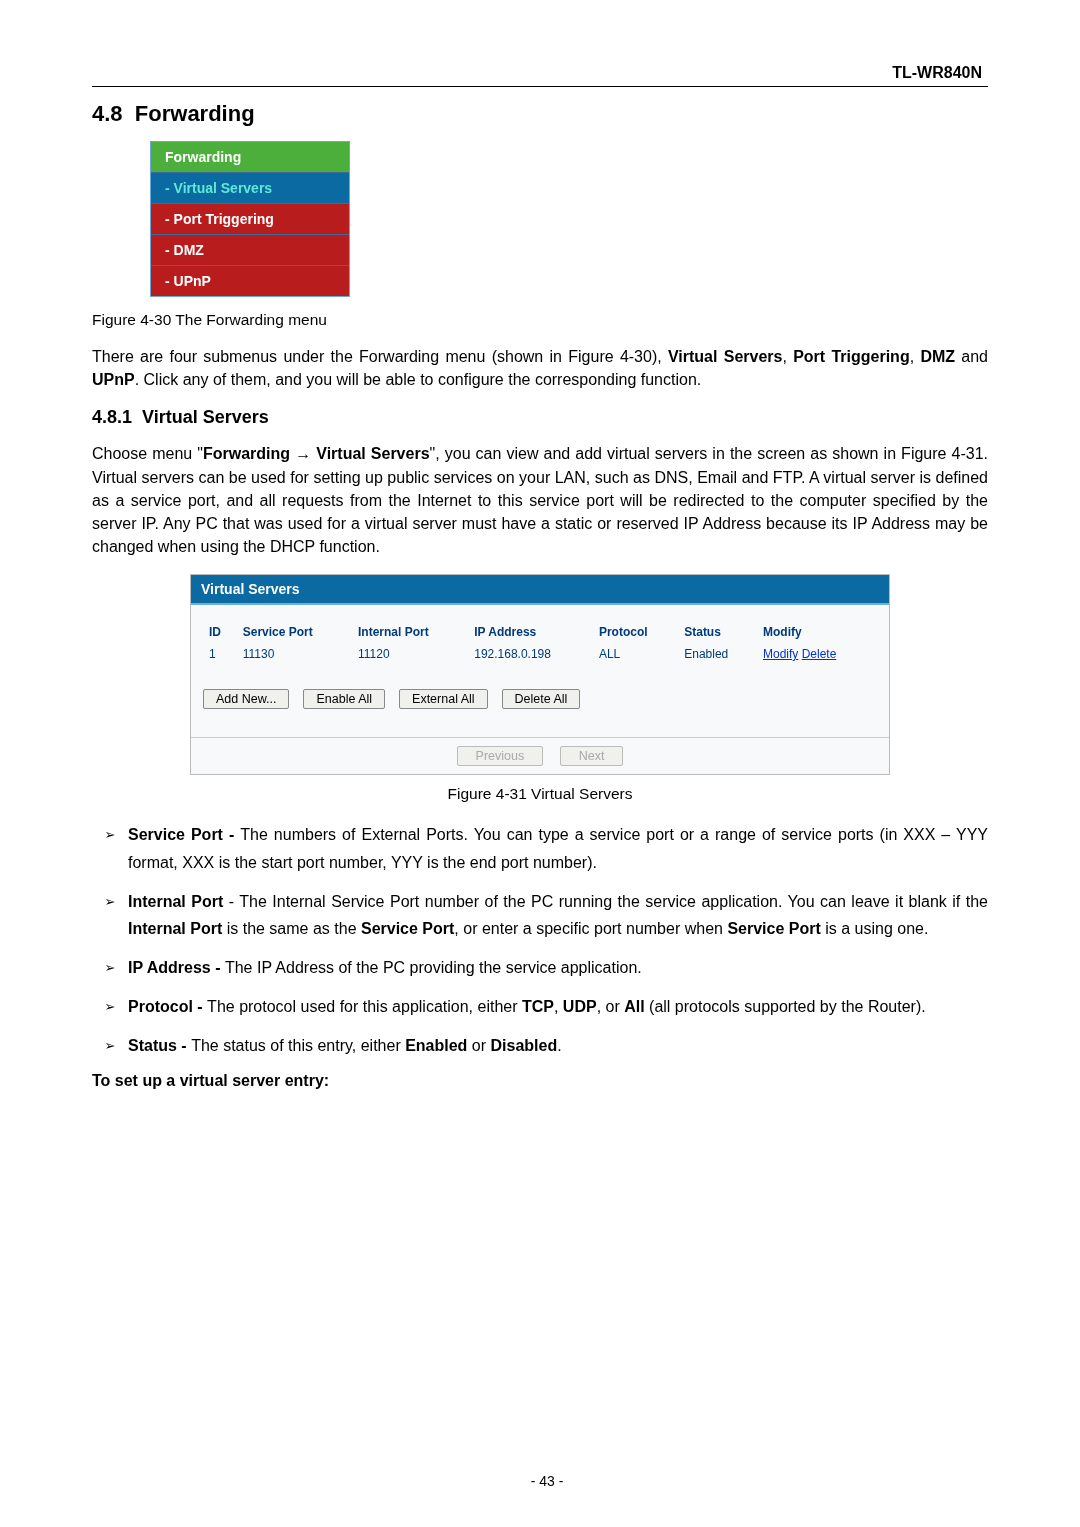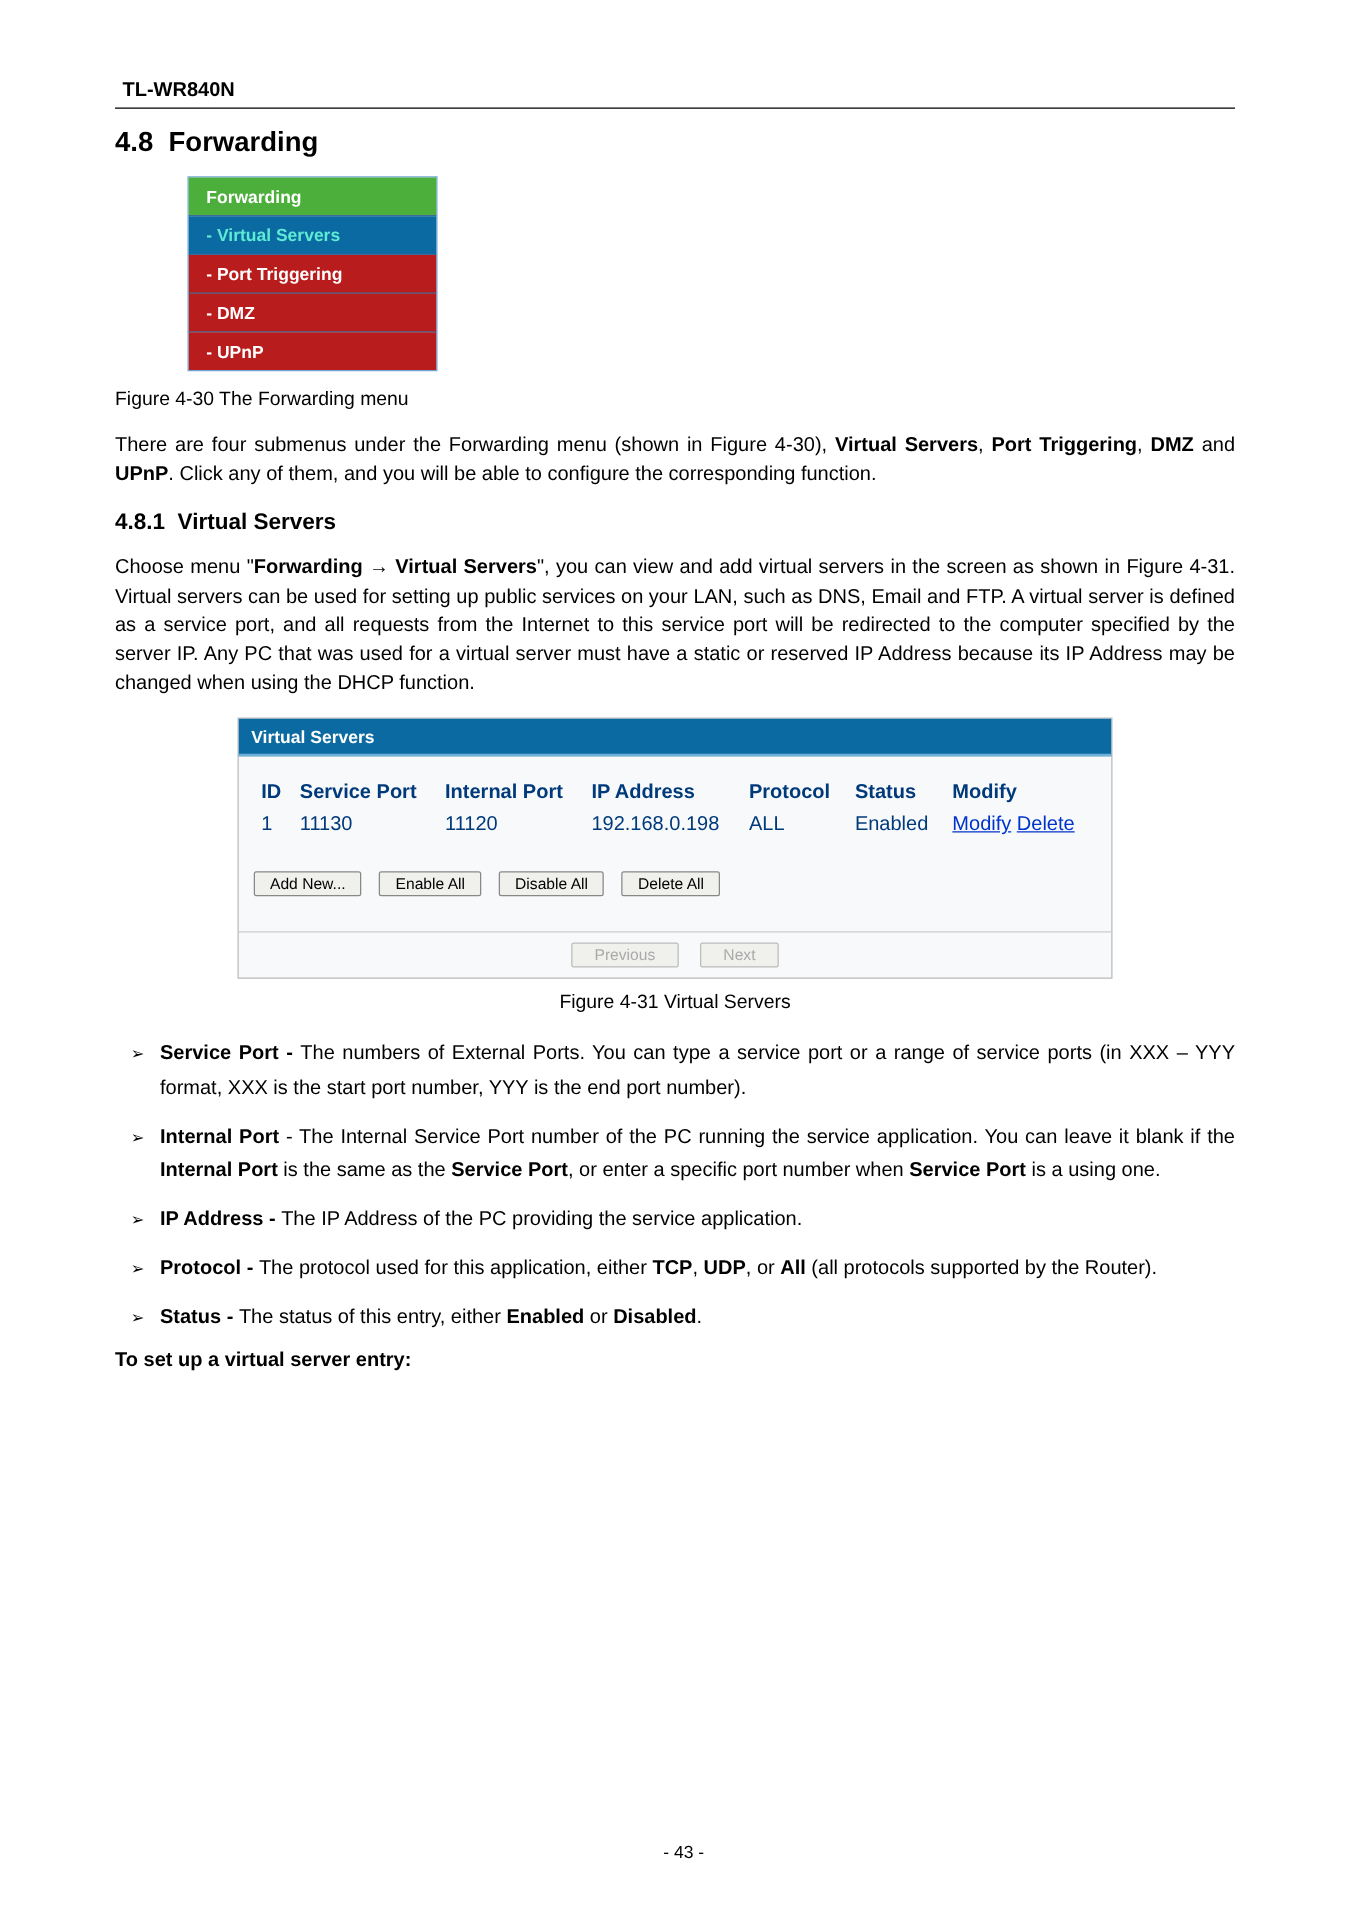--- a/index.html
+++ b/index.html
@@ -11,21 +11,21 @@
       color: #000;
       padding: 60px 92px 0 92px;
       position: relative;
     }
     .header-bar {
       border-bottom: 1px solid #000;
       margin-bottom: 14px;
     }
     .header-black {
       display: flex;
-      justify-content: space-between;
+      justify-content: flex-end;
       align-items: center;
       gap: 18px;
     }
     .header-model {
       font-weight: bold;
       font-size: 16px;
       padding: 4px 6px;
     }
     .header-title {
       background: #000;
@@ -93,21 +93,21 @@
       color: #fff;
       font-weight: bold;
       font-size: 14px;
       padding: 6px 10px;
       border-bottom: 2px solid #6fb0d6;
     }
     .vs-body { padding: 16px 12px 10px 12px; }
     .vs-table {
       width: 100%;
       border-collapse: collapse;
-      font-size: 16px;
+      font-size: 12px;
       color: #003a7a;
       margin-bottom: 24px;
     }
     .vs-table th {
       text-align: left;
       font-weight: bold;
       padding: 4px 6px;
     }
     .vs-table td {
       padding: 4px 6px;
@@ -242,21 +242,21 @@
         <td>
           <span class="vs-link">Modify</span>
           <span class="vs-link">Delete</span>
         </td>
       </tr>
     </tbody>
       </table>
     <div class="vs-buttons">
       <button class="vs-btn">Add New...</button>
       <button class="vs-btn">Enable All</button>
-      <button class="vs-btn">Disable All</button>
+      <button class="vs-btn">External All</button>
       <button class="vs-btn">Delete All</button>
     </div>
   </div>
   <div class="vs-pager">
     <button class="vs-btn-dis" disabled="">Previous</button>
     <button class="vs-btn-dis" disabled="">Next</button>
   </div>
 </div>
 
 <div class="fig-caption-center">Figure 4-31   Virtual Servers</div>

